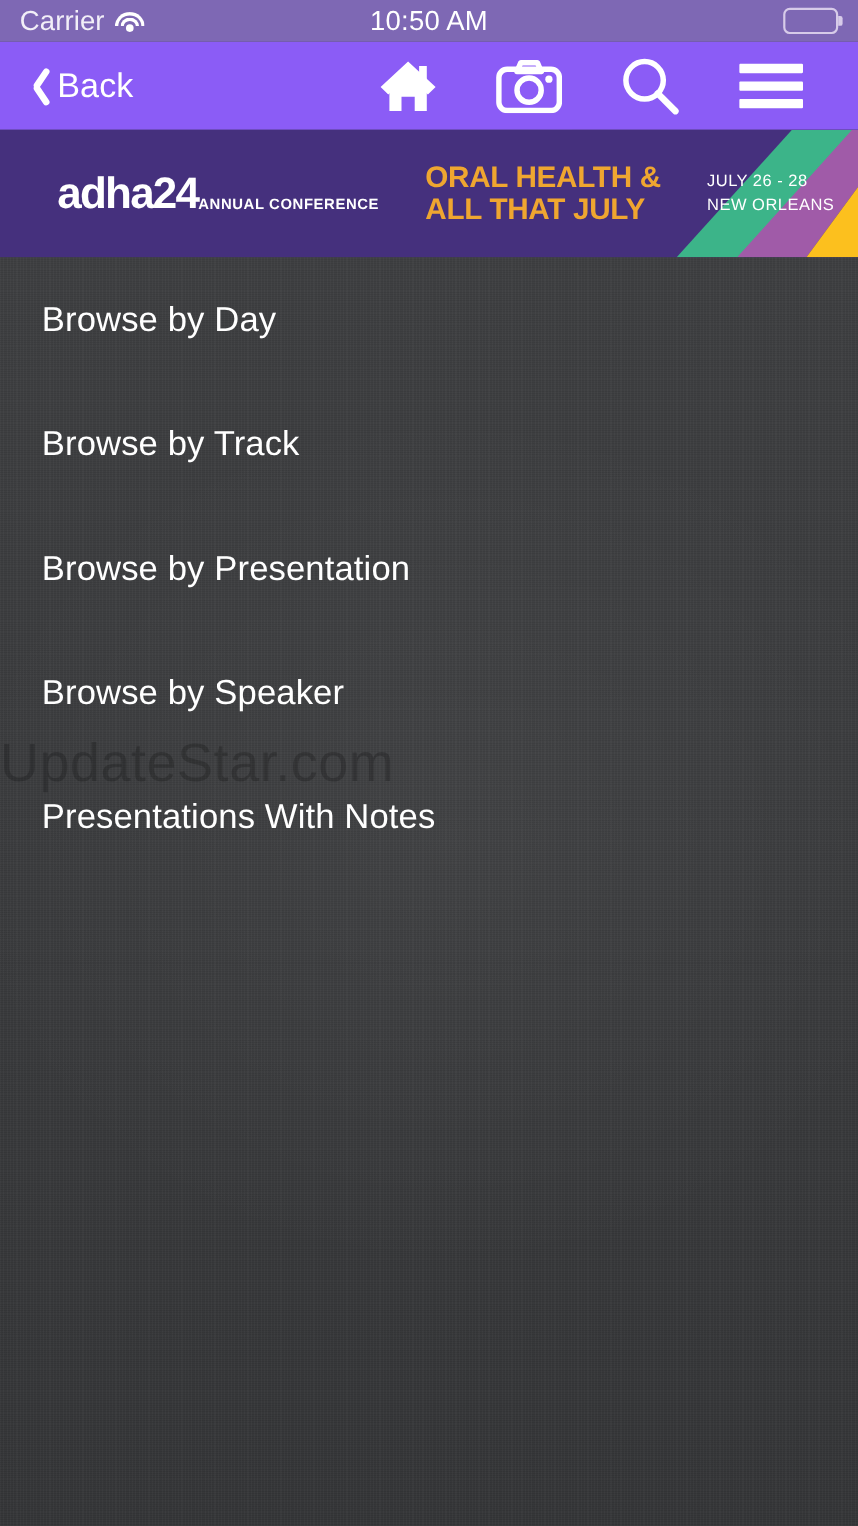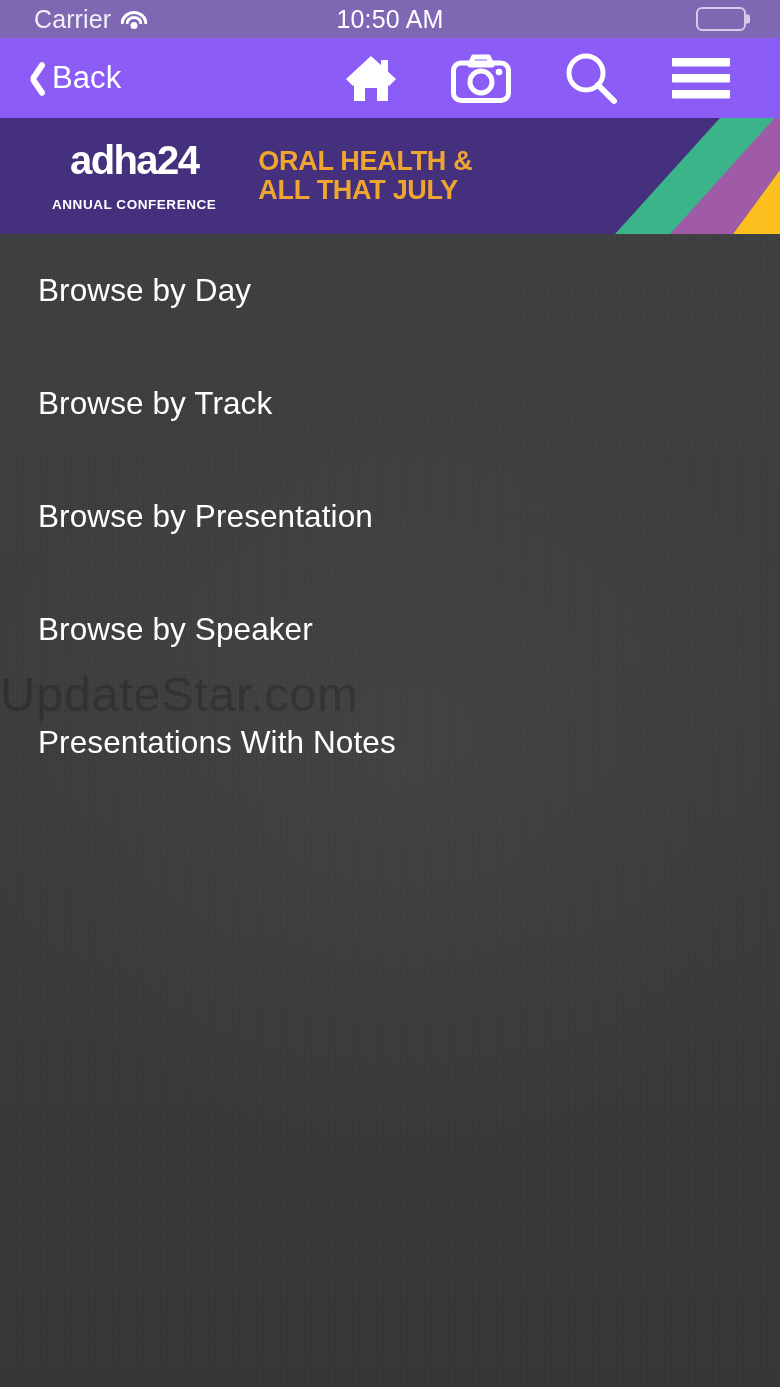--- a/index.html
+++ b/index.html
@@ -9,21 +9,21 @@
     background:#3b3c3e;
     overflow:hidden;
   }
   #app { position:relative; width:780px; height:1387px; overflow:hidden; }
 
   
   .statusbar{
     position:absolute; left:0; top:0; width:780px; height:38px;
     background:#7e68b4;
     display:flex; align-items:center;
-    padding:0 34px;
+    padding:0 18px;
     color:#fff;
   }
   .sb-left{ display:flex; align-items:flex-end; gap:9px; }
   .carrier{ font-size:25px; letter-spacing:.1px; line-height:1; color:#f2eff8; }
   .wifi{ width:27px; height:19px; position:relative; margin-bottom:2px; }
   .wifi i{ position:absolute; display:block; border:3.2px solid #fff; border-bottom:none;
            border-radius:50% 50% 0 0 / 100% 100% 0 0; left:50%; transform:translateX(-50%); }
   .wifi i:nth-child(1){ width:27px; height:13px; top:0; }
   .wifi i:nth-child(2){ width:17px; height:8px; top:5.5px; }
   .wifi i:nth-child(3){ width:7px;  height:7px;  top:11px; border-radius:50%; background:#fff; border:none; }
@@ -57,21 +57,21 @@
   .banner{
     position:absolute; left:0; top:118px; width:780px; height:116px;
     background:#45307d; overflow:hidden;
   }
   .stripes{ position:absolute; right:0; top:0; width:260px; height:116px; overflow:hidden; }
   .stripes svg{ display:block; }
   .banner-inner{
     position:absolute; left:0; top:0; width:780px; height:116px;
     display:flex; align-items:center; padding-left:52px; gap:42px; z-index:2;
   }
-  .logo{ display:flex; flex-direction:column; align-items:center; }
+  .logo{ display:flex; flex-direction:row; align-items:center; }
   .logo-main{ color:#fff; font-size:40px; font-weight:700; letter-spacing:-1.6px; line-height:.95; }
   .logo-sub{ color:#fff; font-size:13.5px; font-weight:700; letter-spacing:.55px; margin-top:18px; }
   .theme{ color:#efa630; font-size:27px; font-weight:700; line-height:1.08; letter-spacing:-.3px; }
   .when{ color:#fff; font-size:15px; line-height:1.45; letter-spacing:.45px; }
 
   
   .content{
     position:absolute; left:0; top:234px; width:780px; height:1153px;
     background:
       radial-gradient(ellipse 640px 560px at 52% 46%, rgba(255,255,255,.035), rgba(0,0,0,0) 72%),
@@ -178,20 +178,24 @@
 
     <div class="banner-inner">
       <div class="logo">
         <span class="logo-main">adha24</span>
         <span class="logo-sub">ANNUAL CONFERENCE</span>
       </div>
       <div class="theme">
         <div>ORAL HEALTH &amp;</div>
         <div>ALL THAT JULY</div>
       </div>
+      <div class="when">
+        <div>JULY 26 - 28</div>
+        <div>NEW ORLEANS</div>
+      </div>
     </div>
   </div>
 
   <div class="content">
     <div class="watermark">UpdateStar.com</div>
 
     <div class="menu">
       <div class="menu-item">
         <span class="label">Browse by Day</span>
       </div>

